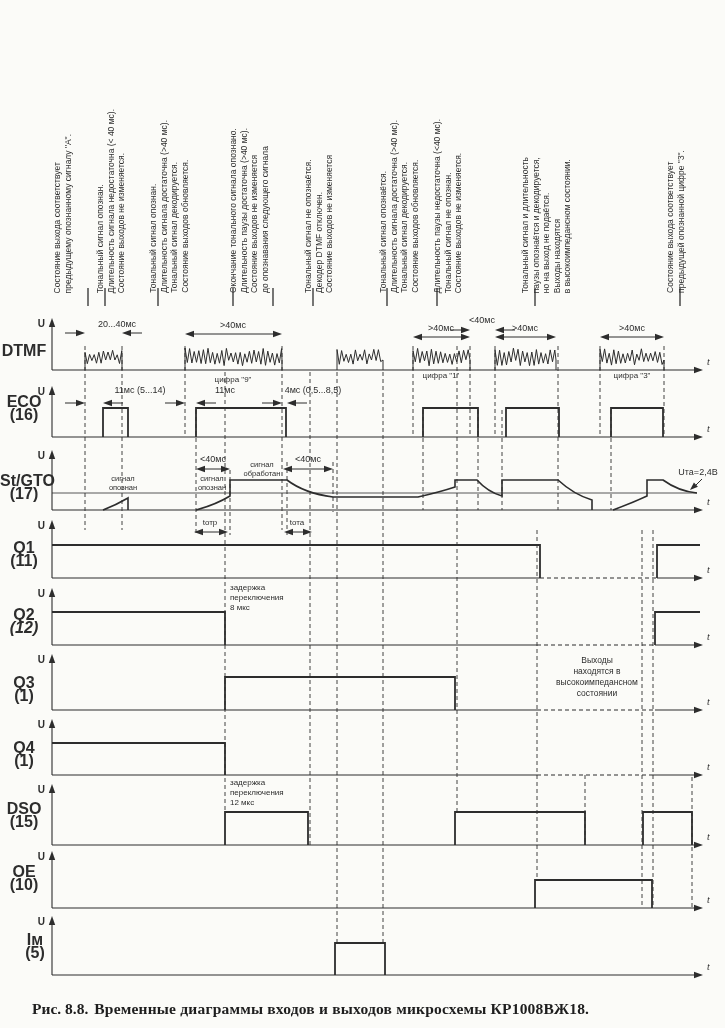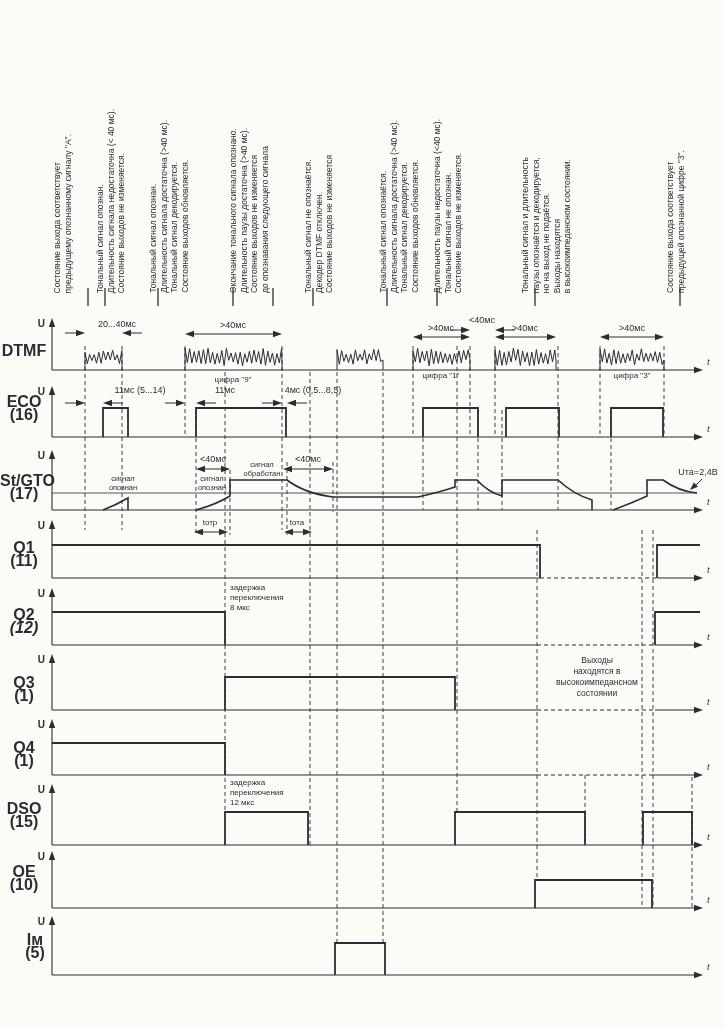--- a/index.html
+++ b/index.html
@@ -304,14 +304,17 @@
     </div>
   <div class="rowlabel" style="left:0;top:865px">
       <div>OE</div>
       <div class="sub">(10)</div>
     </div>
   <div class="rowlabel" style="left:11px;top:933px">
       <div>Iм</div>
       <div class="sub">(5)</div>
     </div>
 
+  <div class="caption">
+    <span class="cap-prefix">Рис. 8.8.</span><span class="cap-text">Временные диаграммы входов и выходов микросхемы КР1008ВЖ18.</span>
+  </div>
 
 </div>
 
 </body></html>

